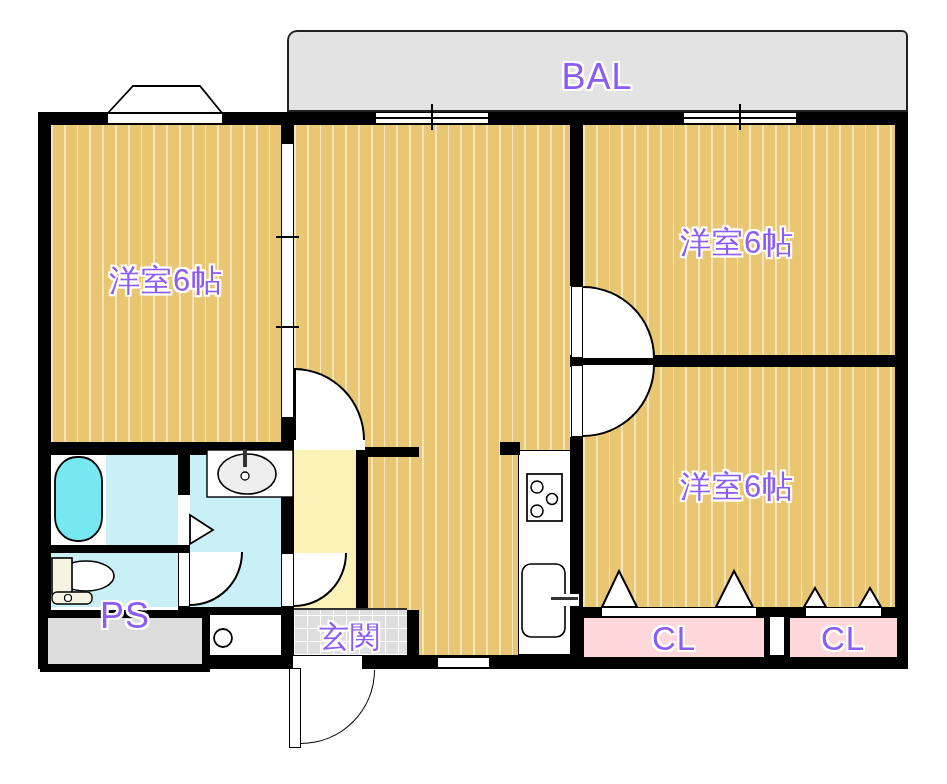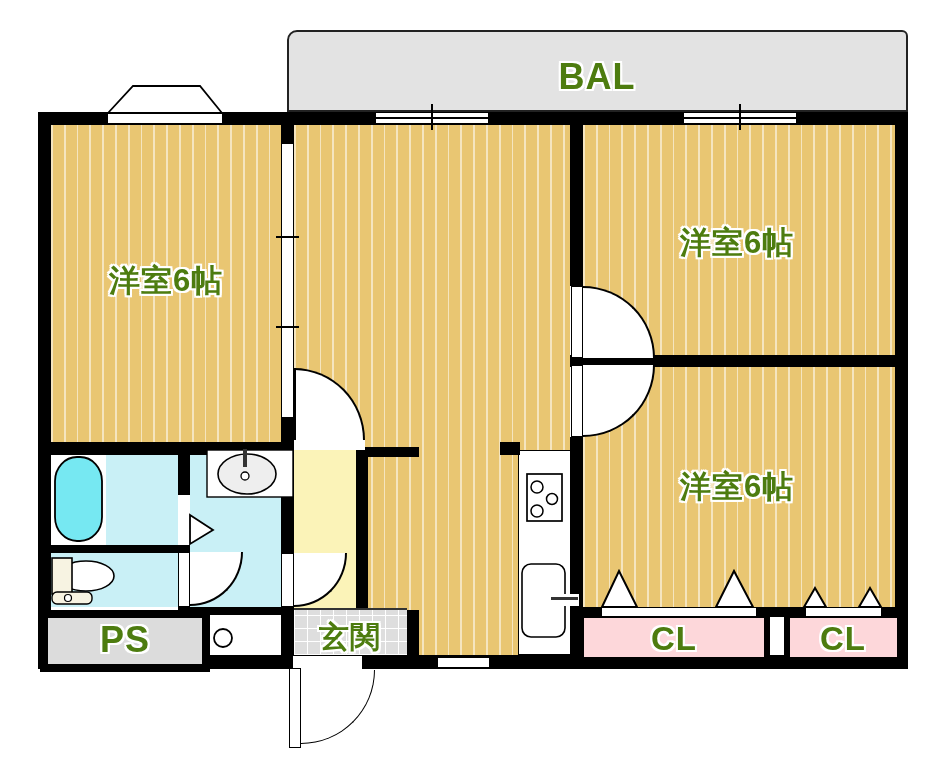--- a/index.html
+++ b/index.html
@@ -6,21 +6,21 @@
   #plan{position:relative;width:947px;height:784px;background:#fff;overflow:hidden;
         font-family:"Liberation Sans","DejaVu Sans",sans-serif;}
   .abs{position:absolute;}
   .wood{position:absolute;background-color:#e9c672;
         background-image:repeating-linear-gradient(90deg, rgba(255,255,255,.55) 0 1.8px, transparent 1.8px 12.8px);}
   .wall{position:absolute;background:#000;}
   .water{position:absolute;background:#c9f0f6;}
   .whitebox{position:absolute;background:#fff;}
   .leaf{position:absolute;background:#fff;border:1.5px solid #000;box-sizing:border-box;}
   .arc{position:absolute;background:#fff;box-sizing:border-box;border:0 solid #000;}
-  .lbl{position:absolute;transform:translate(-50%,-50%);font-weight:700;color:#4d7c0f;white-space:nowrap;letter-spacing:1px;
+  .lbl{position:absolute;transform:translate(-50%,-50%);font-weight:400;color:#8b5cf6;white-space:nowrap;letter-spacing:1px;
        text-shadow:-2px -2px 0 #fff,2px -2px 0 #fff,-2px 2px 0 #fff,2px 2px 0 #fff,-2px 0 0 #fff,2px 0 0 #fff,0 -2px 0 #fff,0 2px 0 #fff;}
   .tiles{position:absolute;background-color:#dedede;
          background-image:repeating-linear-gradient(0deg,#fff 0 1px,transparent 1px 13px),
                           repeating-linear-gradient(90deg,#fff 0 1px,transparent 1px 13px);}
   svg{position:absolute;left:0;top:0;}
 </style>
 </head>
 <body>
 
 <div id="plan">
@@ -139,18 +139,18 @@
     <polygon points="602,607 619,571 637,607" fill="#fff" stroke="#000" stroke-width="2"></polygon>
     <polygon points="716,607 734,571 753,607" fill="#fff" stroke="#000" stroke-width="2"></polygon>
     <polygon points="804,607 815,588 826,607" fill="#fff" stroke="#000" stroke-width="2"></polygon>
     <polygon points="859,607 870,588 881,607" fill="#fff" stroke="#000" stroke-width="2"></polygon>
   </svg>
 
   <div class="lbl" style="left:597px;top:77px;font-size:36px;">BAL</div>
   <div class="lbl" style="left:166px;top:281px;font-size:31px;">洋室6帖</div>
   <div class="lbl" style="left:737px;top:243px;font-size:31px;">洋室6帖</div>
   <div class="lbl" style="left:737px;top:487px;font-size:31px;">洋室6帖</div>
-  <div class="lbl" style="left:125px;top:640px;font-size:36px;">PS</div>
+  <div class="lbl" style="left:125px;top:616px;font-size:36px;">PS</div>
   <div class="lbl" style="left:350px;top:637px;font-size:30px;">玄関</div>
   <div class="lbl" style="left:674px;top:639px;font-size:33px;">CL</div>
   <div class="lbl" style="left:843px;top:639px;font-size:33px;">CL</div>
 
 </div>
 
 </body></html>

